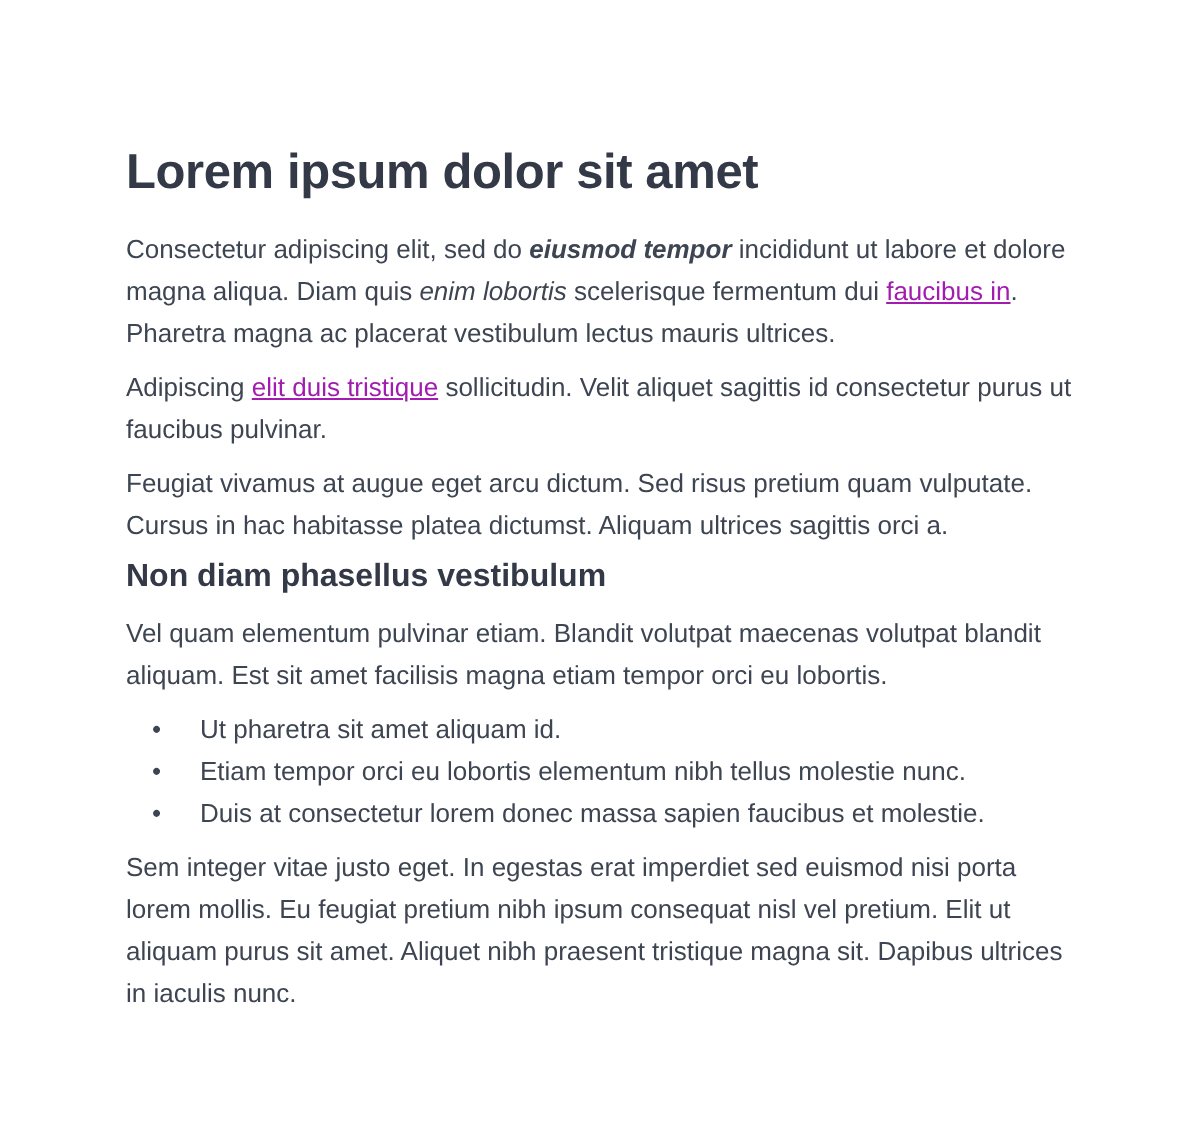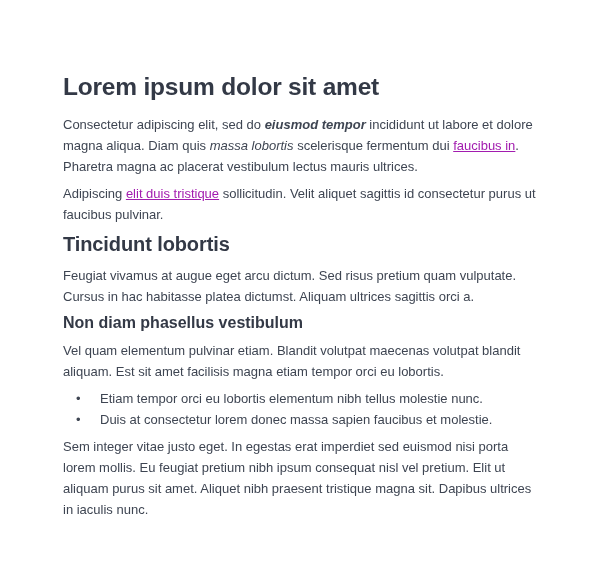--- a/index.html
+++ b/index.html
@@ -74,32 +74,32 @@
     cursor: pointer;
   }
 </style>
 </head>
 <body>
 
 <div class="page">
 
   <h1>Lorem ipsum dolor sit amet</h1>
 
-  <p><span>Consectetur adipiscing elit, sed do </span><span style="font-weight: 700; font-style: italic;">eiusmod tempor</span><span> incididunt ut labore et dolore magna aliqua. Diam quis </span><span style="font-style: italic;">massa lobortis</span><span> scelerisque fermentum dui </span><a href="#" class="inline-link">faucibus in</a><span>. Pharetra magna ac placerat vestibulum lectus mauris ultrices.</span></p>
+  <p><span>Consectetur adipiscing elit, sed do </span><span style="font-weight: 700; font-style: italic;">eiusmod tempor</span><span> incididunt ut labore et dolore magna aliqua. Diam quis </span><span style="font-style: italic;">enim lobortis</span><span> scelerisque fermentum dui </span><a href="#" class="inline-link">faucibus in</a><span>. Pharetra magna ac placerat vestibulum lectus mauris ultrices.</span></p>
 
   <p><span>Adipiscing </span><a href="#" class="inline-link">elit duis tristique</a><span> sollicitudin. Velit aliquet sagittis id consectetur purus ut faucibus pulvinar.</span></p>
 
-  <h2>Tincidunt lobortis</h2>
 
   <p>Feugiat vivamus at augue eget arcu dictum. Sed risus pretium quam vulputate. Cursus in hac habitasse platea dictumst. Aliquam ultrices sagittis orci a.</p>
 
   <h3>Non diam phasellus vestibulum</h3>
 
   <p>Vel quam elementum pulvinar etiam. Blandit volutpat maecenas volutpat blandit aliquam. Est sit amet facilisis magna etiam tempor orci eu lobortis.</p>
 
   <ul class="bullets">
+    <li>Ut pharetra sit amet aliquam id.</li>
     <li>Etiam tempor orci eu lobortis elementum nibh tellus molestie nunc.</li>
     <li>Duis at consectetur lorem donec massa sapien faucibus et molestie.</li>
   </ul>
 
   <p>Sem integer vitae justo eget. In egestas erat imperdiet sed euismod nisi porta lorem mollis. Eu feugiat pretium nibh ipsum consequat nisl vel pretium. Elit ut aliquam purus sit amet. Aliquet nibh praesent tristique magna sit. Dapibus ultrices in iaculis nunc.</p>
 
 </div>
 
 </body></html>

